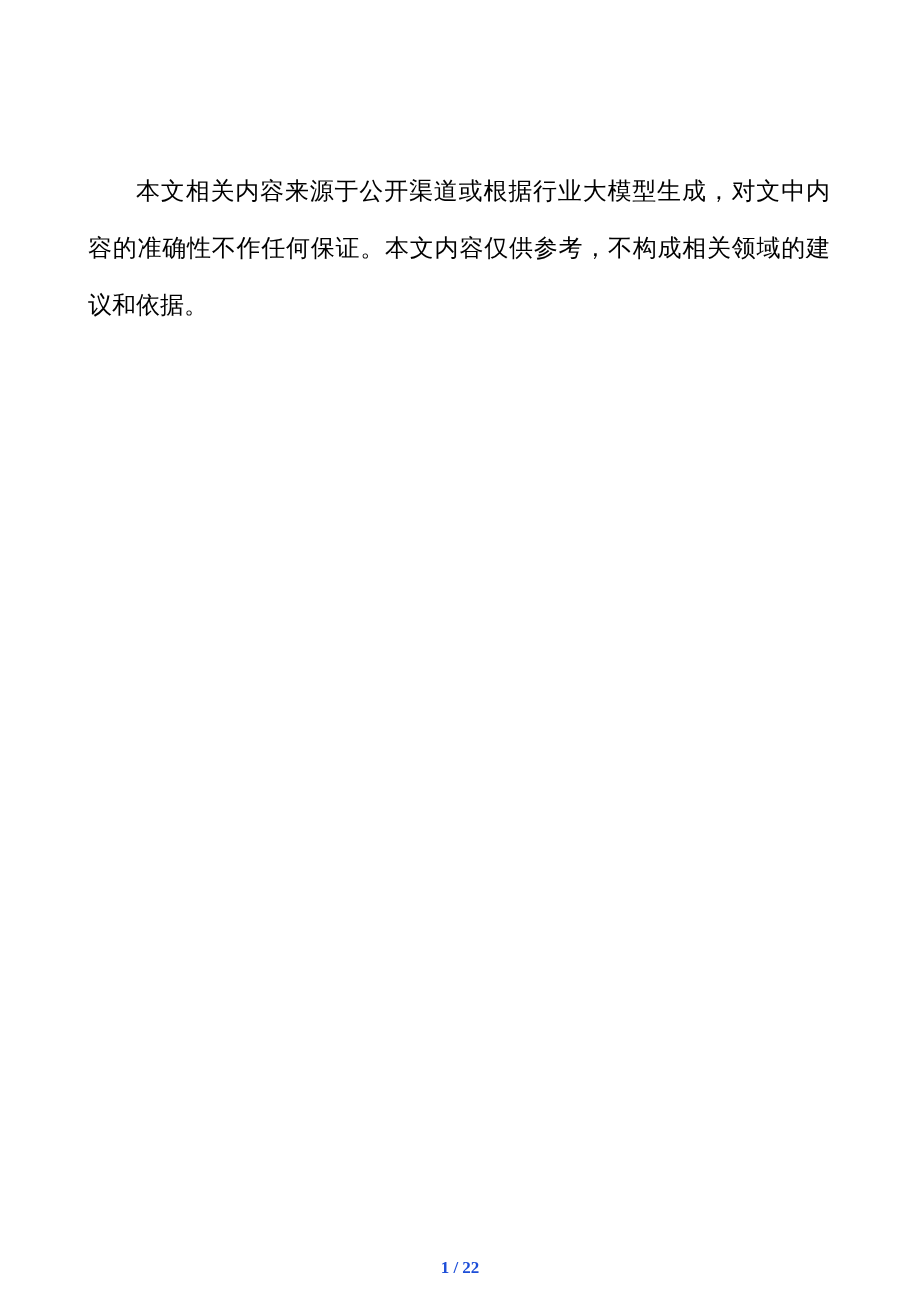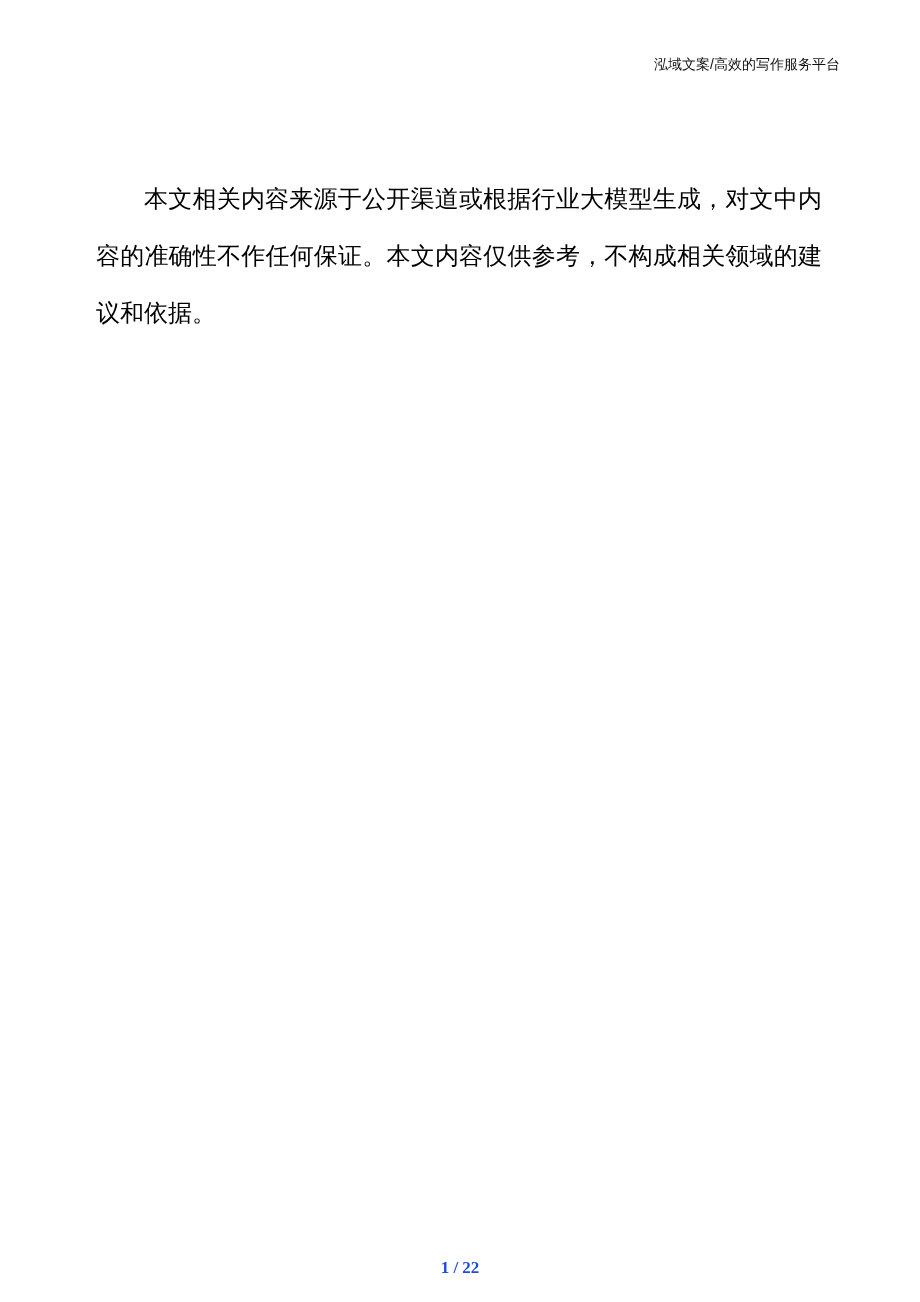--- a/index.html
+++ b/index.html
@@ -48,42 +48,41 @@
     top: 163px;
     left: 88px;
     width: 742px;
     font-family: "Liberation Serif", "DejaVu Serif", serif;
     font-size: 24px;
     line-height: 57px;
     text-align: justify;
     color: #000000;
   }
   .doc-body p {
-    margin: 8px;
+    margin: 0;
     padding: 0;
     text-indent: 2em;
   }
   .doc-footer {
     position: absolute;
     left: 0;
     bottom: 24px;
     width: 100%;
     text-align: center;
     font-family: "Liberation Serif", "DejaVu Serif", serif;
     font-weight: 700;
     font-size: 17px;
     color: #1d4ed8;
   }
 </style>
 </head>
 <body>
 
 <div class="page">
 
-  <div class="doc-header">泓域文案/高效的写作服务平台</div>
 
 
   <div class="doc-body">
     <p>本文相关内容来源于公开渠道或根据行业大模型生成，对文中内容的准确性不作任何保证。本文内容仅供参考，不构成相关领域的建议和依据。</p>
   </div>
 
   <div class="doc-footer">1 / 22</div>
 
 </div>
 

